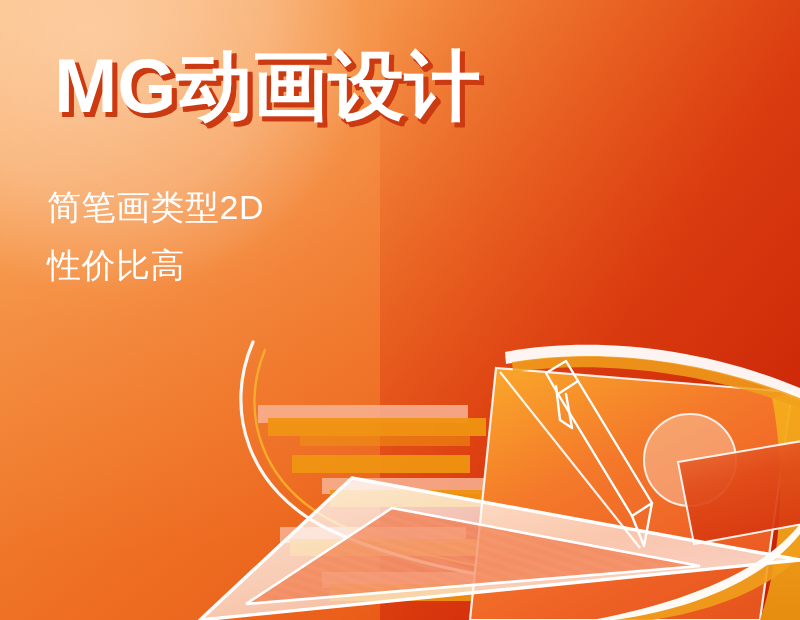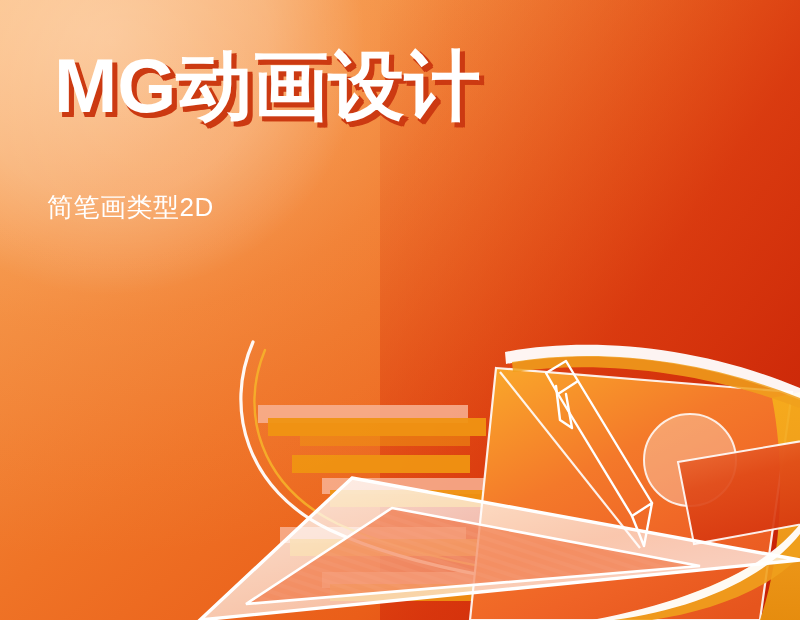--- a/index.html
+++ b/index.html
@@ -52,21 +52,21 @@
   }
   #feature-list {
     position: absolute;
     left: 47px;
     top: 178px;
     margin: 0;
     padding: 0;
     list-style: none;
   }
   #feature-list li {
-    font-size: 26px;
+    font-size: 34px;
     line-height: 58px;
     color: #ffffff;
     white-space: nowrap;
     font-weight: 400;
     letter-spacing: 0.5px;
   }
 </style>
 </head>
 <body>
 
@@ -213,16 +213,17 @@
       </g>
 
     </g>
   </svg>
 
   <div class="text-layer">
     <div id="page-title">MG动画设计</div>
 
     <ul id="feature-list">
       <li>简笔画类型2D</li>
+      <li>性价比高</li>
     </ul>
   </div>
 
 </div>
 
 </body></html>

